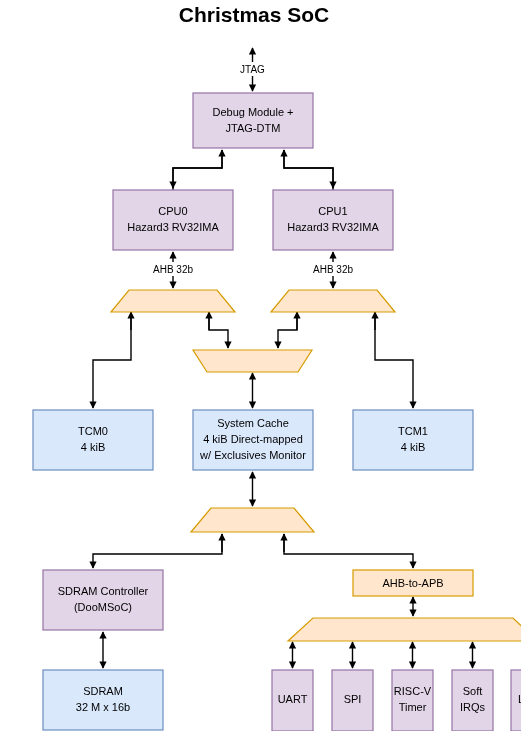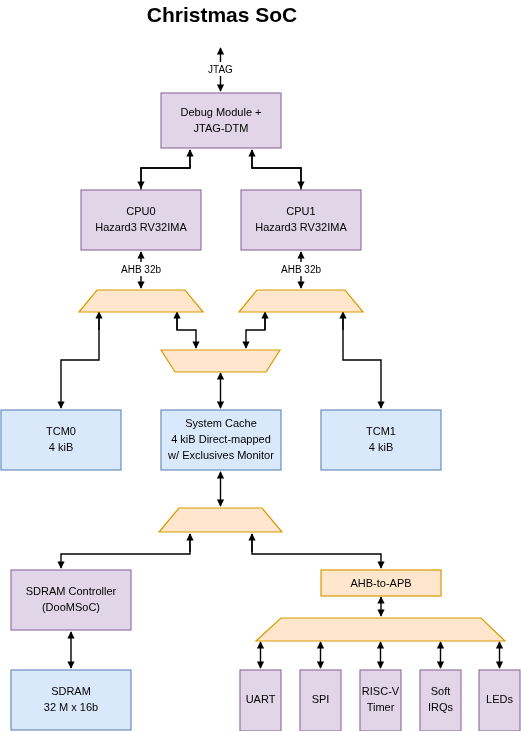--- a/index.html
+++ b/index.html
@@ -10,20 +10,21 @@
   body {
     width: 521px;
     height: 731px;
     font-family: "Liberation Sans", sans-serif;
     overflow: hidden;
   }
   #diagram-root {
     position: relative;
     width: 454px;
     height: 731px;
+    margin-left: 32px;
   }
   svg#soc-svg {
     display: block;
     width: 521px;
     height: 731px;
   }
   .blk-label {
     font-family: "Liberation Sans", sans-serif;
     font-size: 11px;
     fill: #000000;

